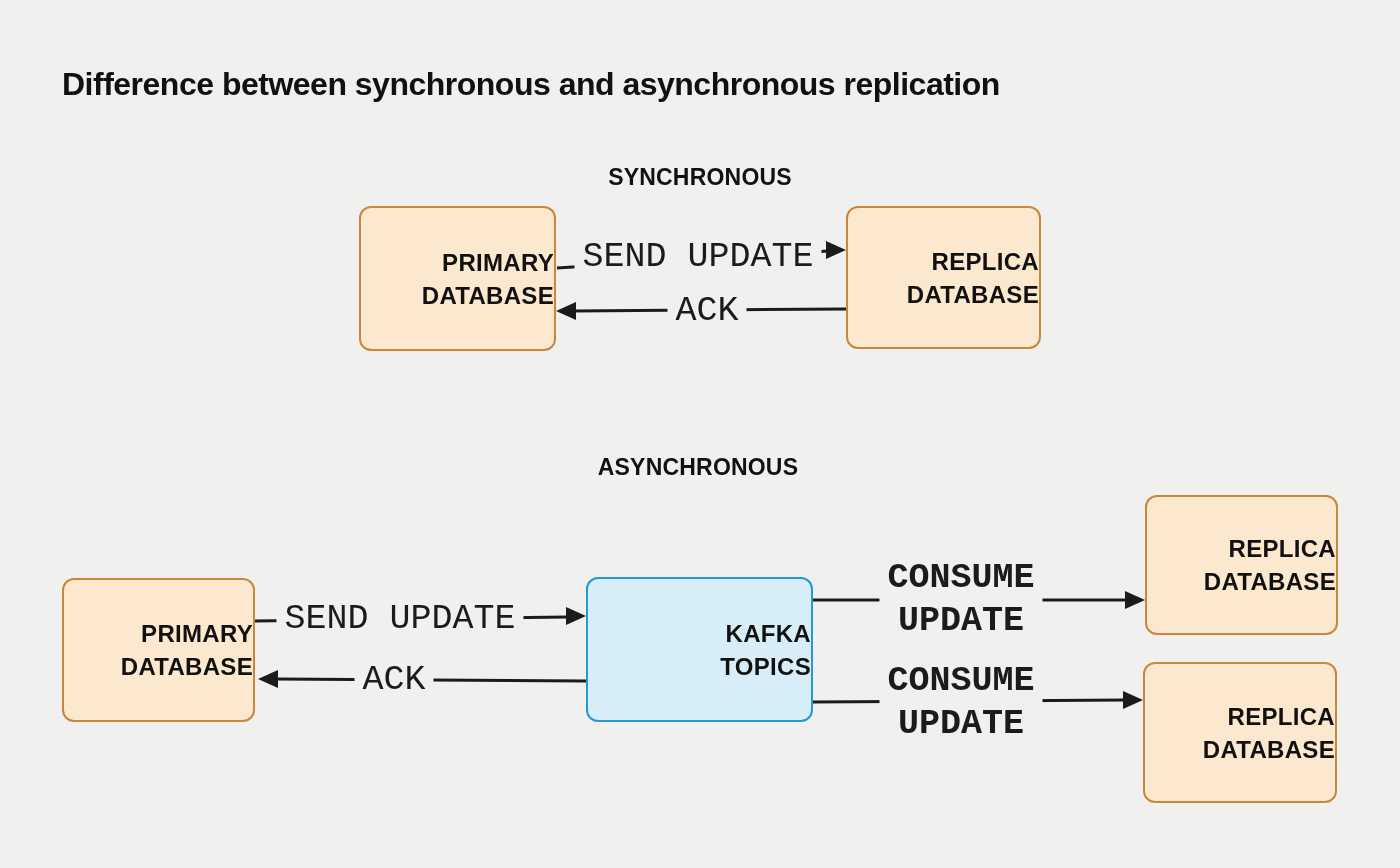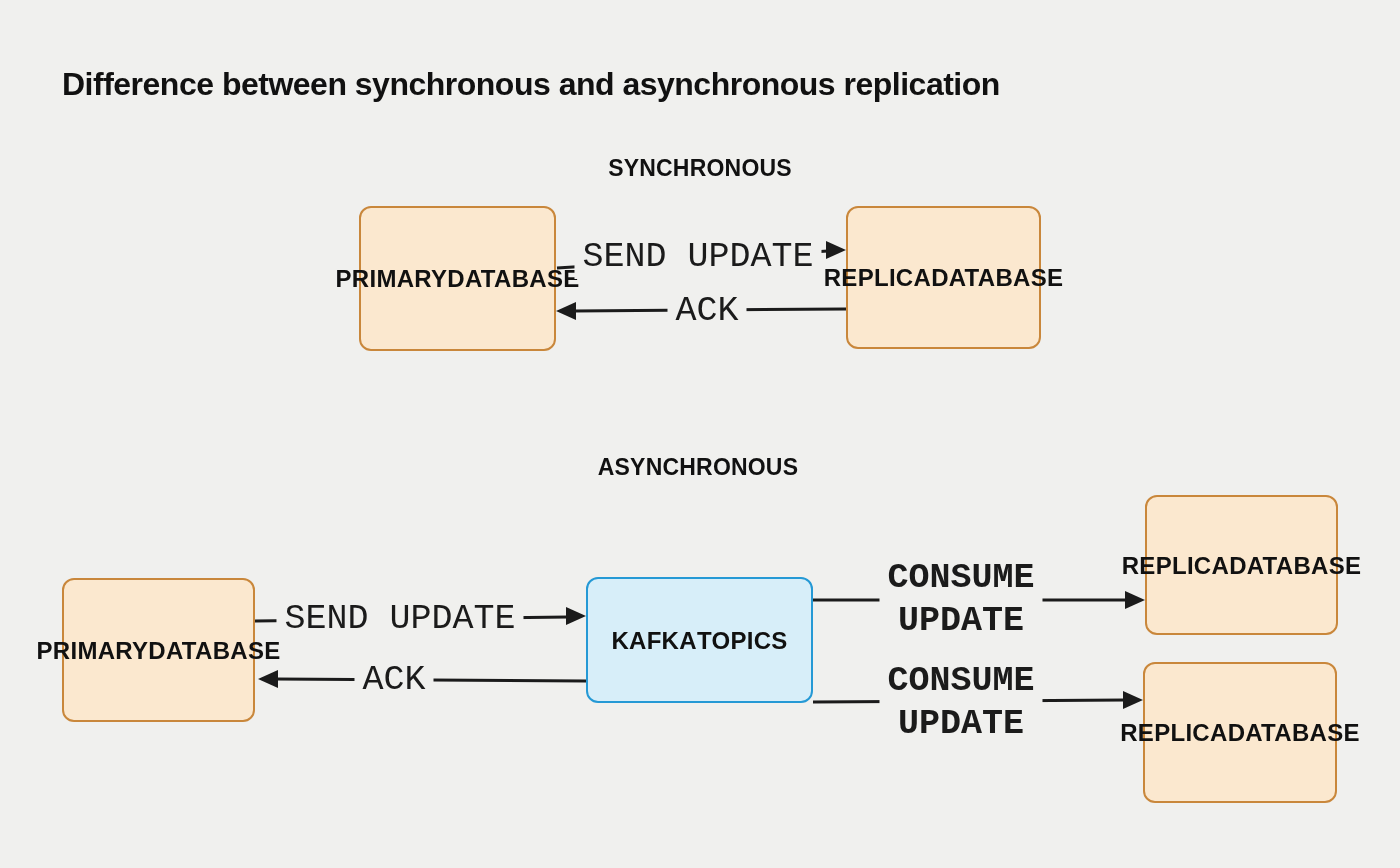--- a/index.html
+++ b/index.html
@@ -21,28 +21,28 @@
   .canvas{position:relative;width:1400px;height:868px;background:var(--background);}
   .title{
     position:absolute;left:62px;top:66px;
     font-size:32px;font-weight:700;letter-spacing:-0.5px;
     color:var(--text);white-space:nowrap;
   }
   .section-heading{
     position:absolute;width:400px;text-align:center;
     font-size:23px;font-weight:700;color:var(--text);letter-spacing:0.2px;
   }
-  .heading-sync{left:500px;top:155px;}
+  .heading-sync{left:500px;top:164px;}
   .heading-async{left:498px;top:454px;}
   .edges{position:absolute;left:0;top:0;width:1400px;height:868px;}
   .edges line{stroke:var(--arrow);stroke-width:3;}
   .edges polygon{fill:var(--arrow);}
   .node{
     position:absolute;box-sizing:border-box;
-    display:flex;flex-direction:row;align-items:center;justify-content:center;
+    display:flex;flex-direction:column;align-items:flex-end;justify-content:center;
     border-radius:12px;text-align:center;
   }
   .node.db{background:var(--database-fill);border:2.5px solid var(--database-border);}
   .node.queue{background:var(--kafka-fill);border:2.5px solid var(--kafka-border);}
   .node-line{
     font-size:24px;font-weight:700;color:var(--text);
     line-height:33px;letter-spacing:0.3px;
   }
   .edge-label{
     position:absolute;transform:translate(-50%,-50%);
@@ -90,21 +90,21 @@
   </div>
   <div class="node db" style="left:846px;top:206px;width:195px;height:143px;">
     <div class="node-line">REPLICA</div>
     <div class="node-line">DATABASE</div>
   </div>
 
   <div class="node db" style="left:62px;top:578px;width:193px;height:144px;">
     <div class="node-line">PRIMARY</div>
     <div class="node-line">DATABASE</div>
   </div>
-  <div class="node queue" style="left:586px;top:577px;width:227px;height:126px;">
+  <div class="node queue" style="left:586px;top:577px;width:227px;height:145px;">
     <div class="node-line">KAFKA</div>
     <div class="node-line">TOPICS</div>
   </div>
   <div class="node db" style="left:1145px;top:495px;width:193px;height:140px;">
     <div class="node-line">REPLICA</div>
     <div class="node-line">DATABASE</div>
   </div>
   <div class="node db" style="left:1143px;top:662px;width:194px;height:141px;">
     <div class="node-line">REPLICA</div>
     <div class="node-line">DATABASE</div>

